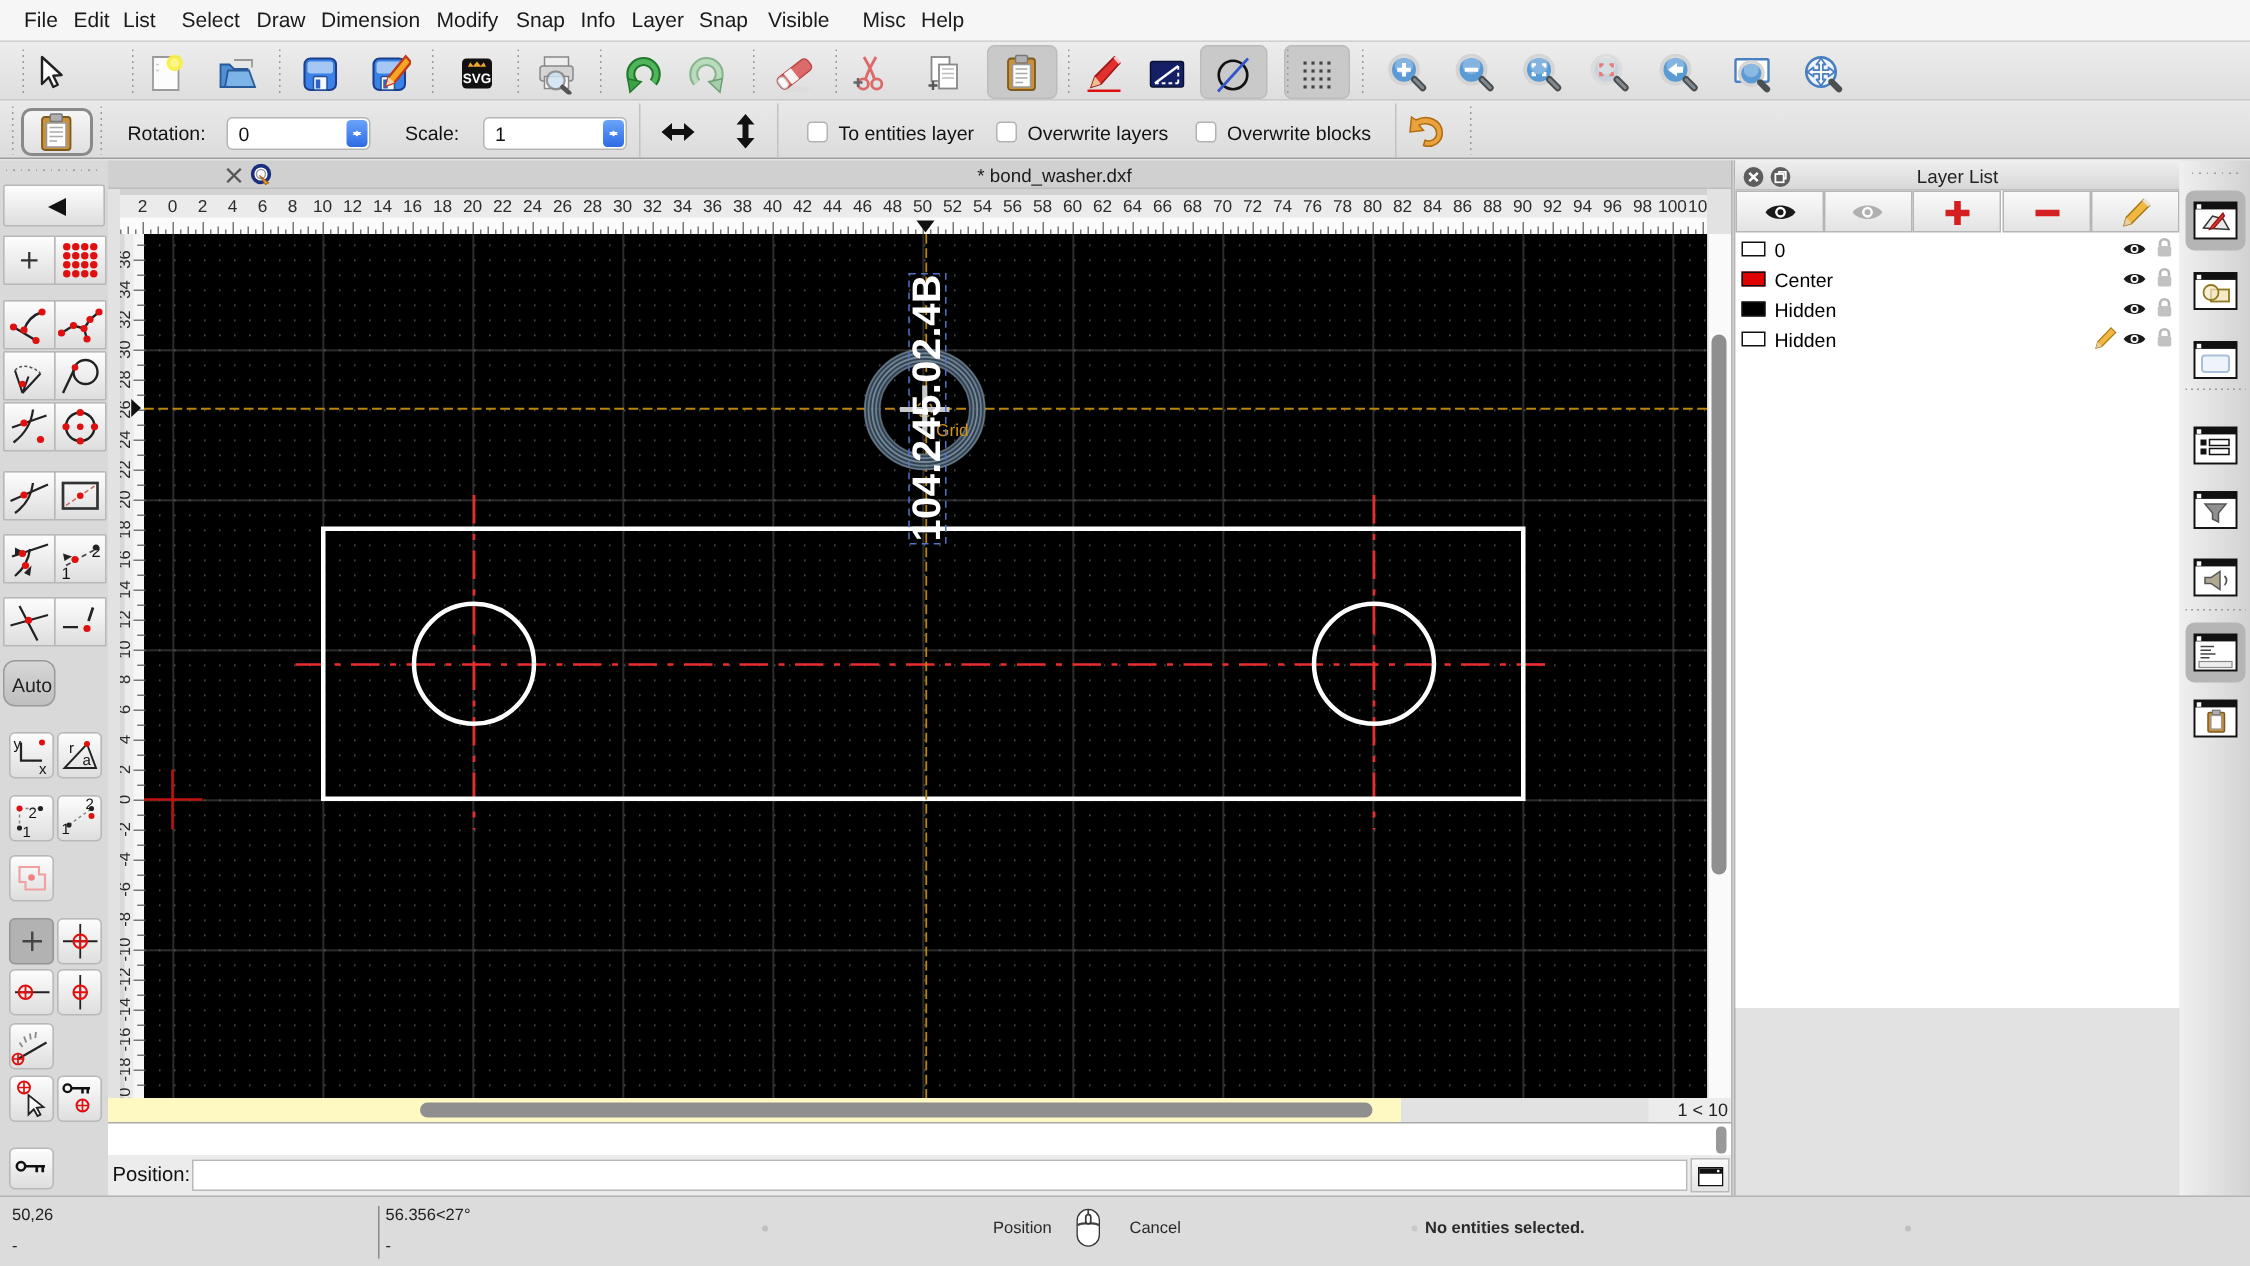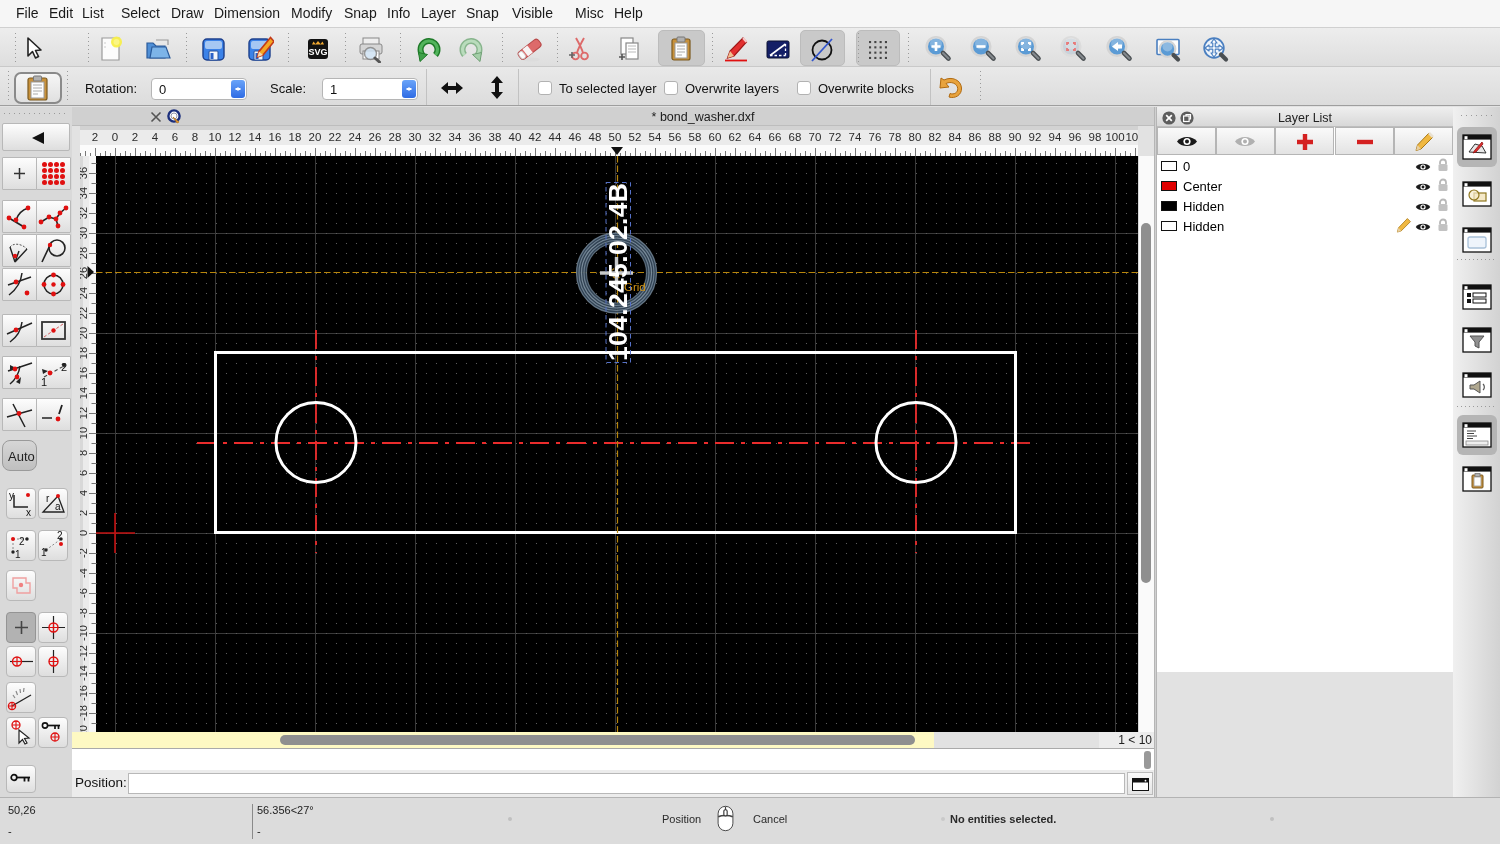--- a/index.html
+++ b/index.html
@@ -251,21 +251,21 @@
       <span class="v">1</span>
       <span class="stepper"></span>
     </div>
     <svg class="abs" style="left:440px;top:12px" width="24" height="18" viewBox="0 0 24 18">
       <path d="M1 9 L8 3 V7 H16 V3 L23 9 L16 15 V11 H8 V15 Z" fill="#111"></path>
     </svg>
     <svg class="abs" style="left:488px;top:8px" width="18" height="25" viewBox="0 0 18 25">
       <path d="M9 1 L15 8 H11 V17 H15 L9 24 L3 17 H7 V8 H3 Z" fill="#111"></path>
     </svg>
     <div class="cb" style="left:538px;top:14px"></div>
-    <div class="lbl" style="left:559px;top:14px">To selected layer</div>
+    <div class="lbl" style="left:559px;top:14px">To entities layer</div>
     <div class="cb" style="left:664px;top:14px"></div>
     <div class="lbl" style="left:685px;top:14px">Overwrite layers</div>
     <div class="cb" style="left:797px;top:14px"></div>
     <div class="lbl" style="left:818px;top:14px">Overwrite blocks</div>
     <svg class="abs" style="left:938px;top:8px" width="28" height="26" viewBox="0 0 28 26">
       <g transform="translate(28,0) scale(-1,1)">
         <path d="M22 5 C14 1 5 5 4.5 13 C4 20 11 24 17 22 L16 18.5 C12 20 8 17.5 8.3 13.5 C8.6 8.5 15 6 20 8.5 L17 12 L26 13 L25 3 Z" fill="#e8a33d" stroke="#b06a10" stroke-width="1"></path>
       </g>
     </svg>
   </div>

